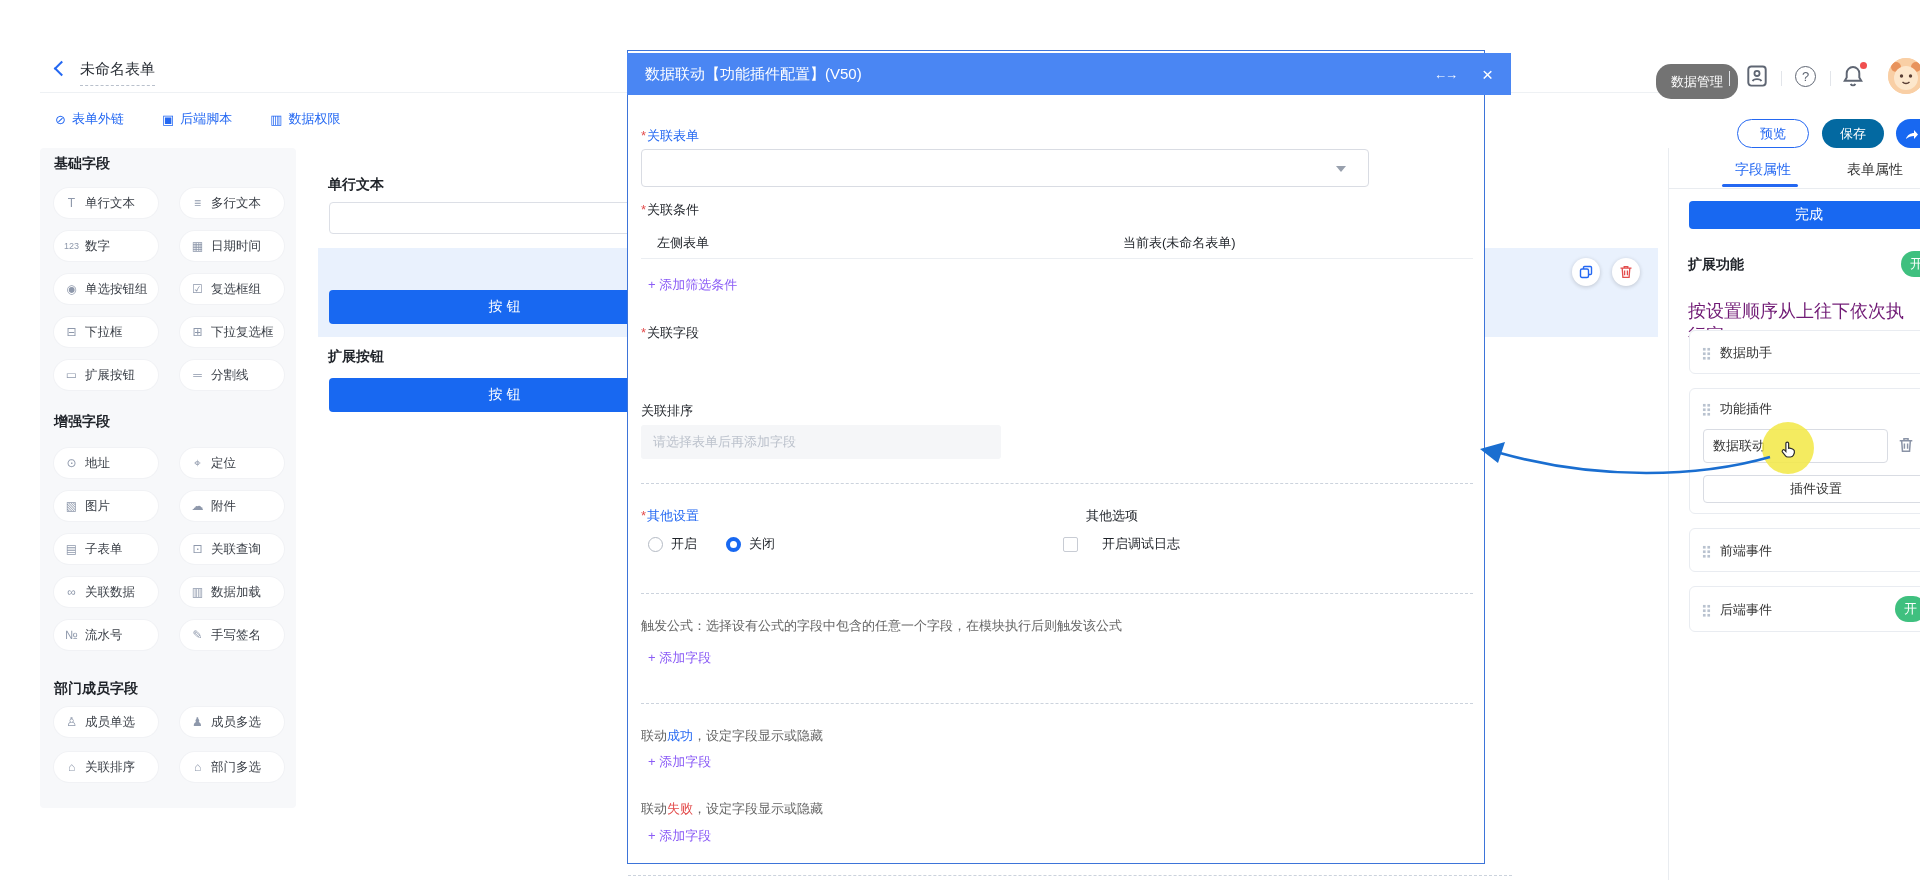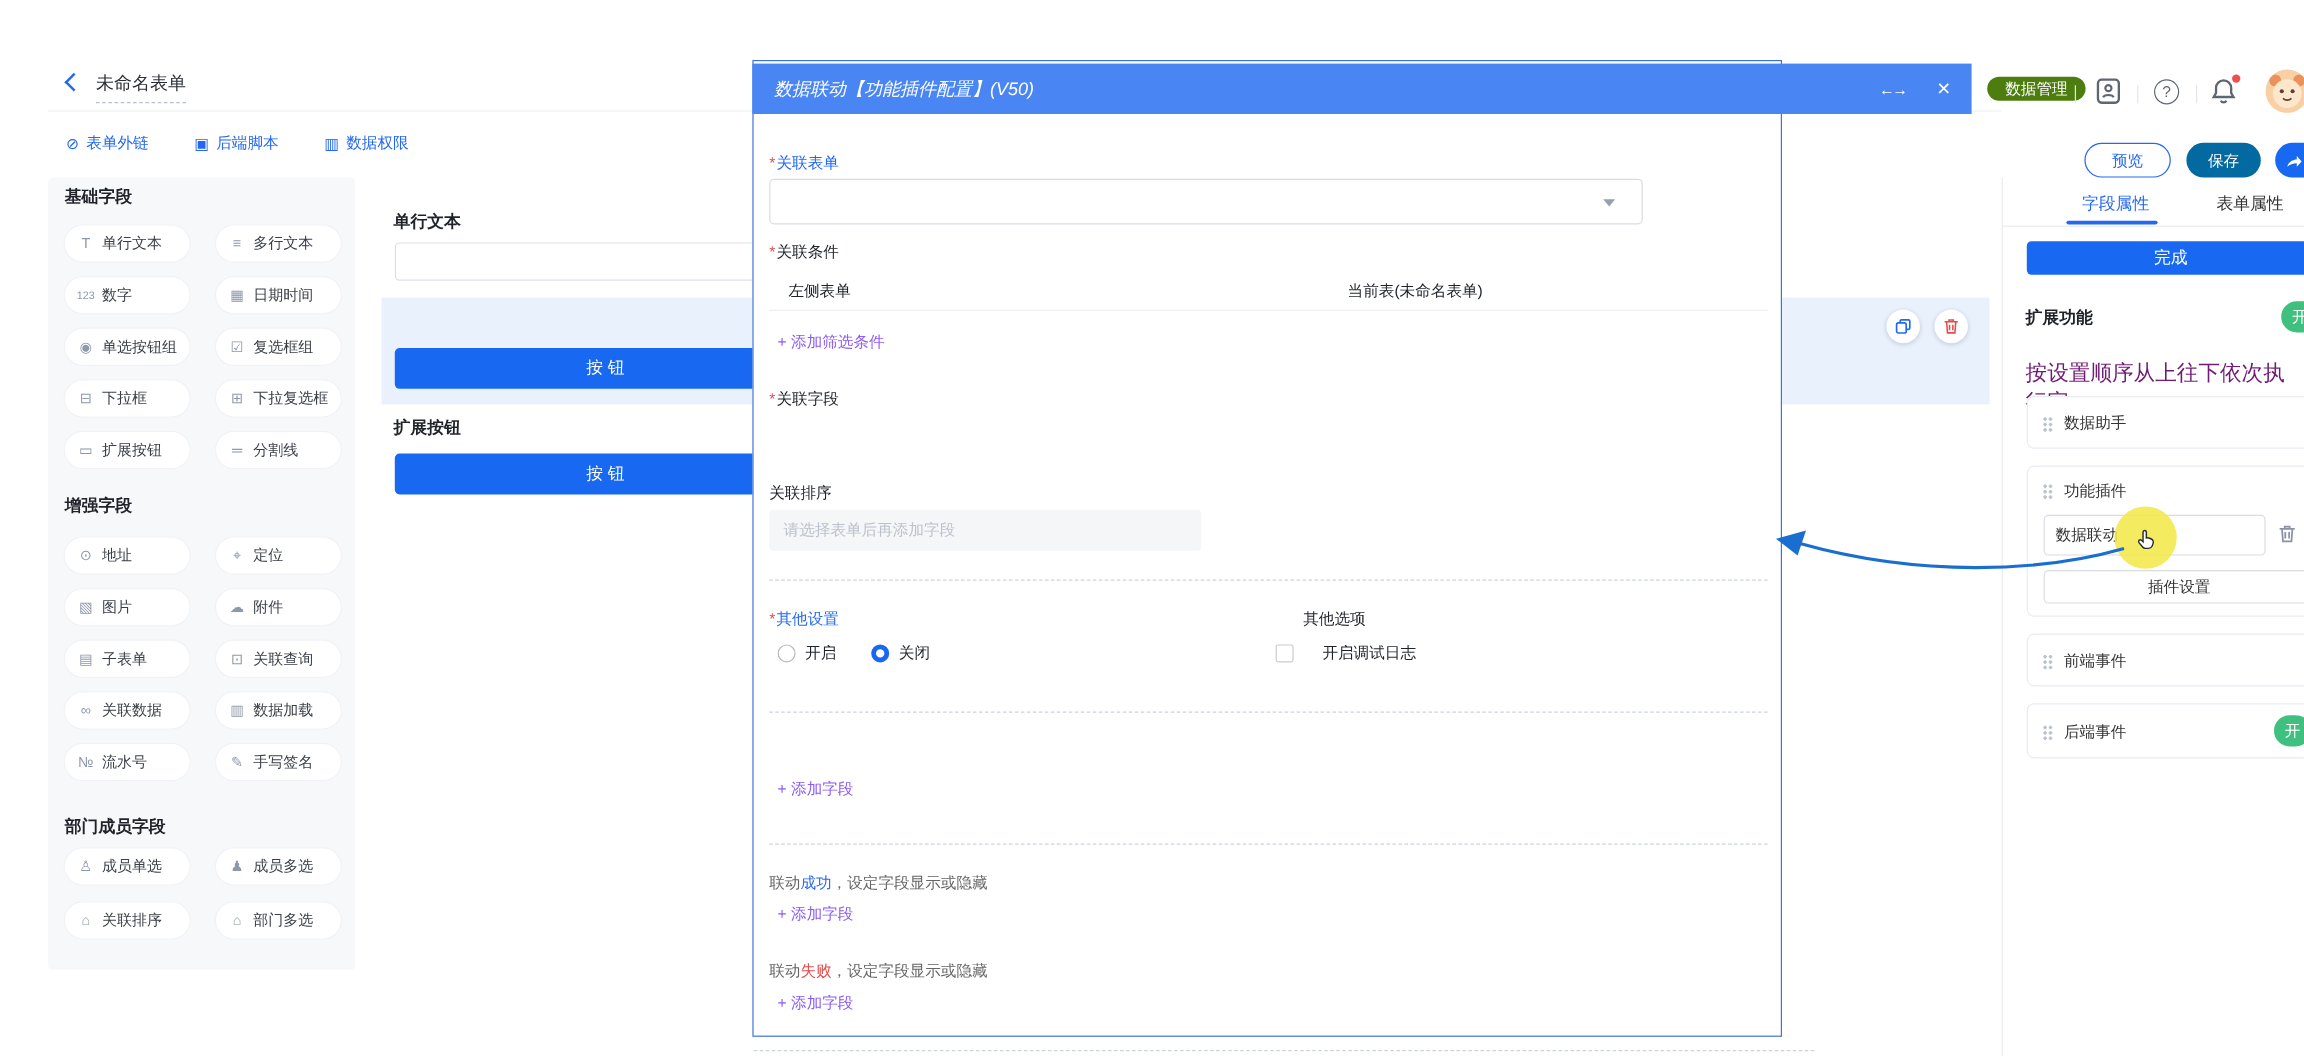--- a/index.html
+++ b/index.html
@@ -13,21 +13,21 @@
   
   .back-chevron { left:56px; top:63px; width:11px; height:11px; border-left:2.5px solid #2468f2; border-bottom:2.5px solid #2468f2; transform:rotate(45deg); cursor:pointer; }
   .form-title { left:80px; top:60px; font-size:15px; color:#2a2f36; padding-bottom:6px; border-bottom:1px dashed #b9c0cc; }
   .header-divider { left:40px; top:92px; width:1628px; height:1px; background:#eef1f4; }
   .toolbar { left:55px; top:110px; display:flex; gap:38px; align-items:center; }
   .toolbar-item { display:flex; align-items:center; gap:6px; color:#2468f2; font-size:13px; cursor:pointer; }
   .toolbar-item .tb-icon { font-size:13px; line-height:1; }
 
   
   .pill { display:flex; align-items:center; justify-content:center; border-radius:15px; font-size:13px; cursor:pointer; }
-  .data-manage { left:1656px; top:64px; width:82px; height:20px; background:#4d7c0f; color:#fff; }
+  .data-manage { left:1656px; top:64px; width:82px; height:35px; background:#737373; color:#fff; }
   .v-sep { width:1px; height:15px; background:#e2e5ea; top:71px; }
   .hd-ic { top:64px; width:24px; height:24px; color:#5f6673; cursor:pointer; }
   .help-circle { left:1795px; top:66px; width:21px; height:21px; border:1.4px solid #5f6673; border-radius:50%; color:#5f6673; display:flex; align-items:center; justify-content:center; font-size:13px; cursor:pointer; }
   .bell-dot { left:1860px; top:62px; width:7px; height:7px; background:#f04f4f; border-radius:50%; }
   .avatar { left:1888px; top:58px; width:36px; height:36px; border-radius:50%; overflow:hidden; background:#f9cfa5; cursor:pointer; }
   .btn-preview { left:1737px; top:119px; width:72px; height:29px; border:1px solid #2468f2; color:#2468f2; background:#fff; }
   .btn-save { left:1822px; top:119px; width:62px; height:29px; background:#0369a1; color:#fff; }
   .btn-publish { left:1896px; top:119px; width:44px; height:29px; background:#1868f1; border-radius:15px; display:flex; align-items:center; padding-left:8px; cursor:pointer; }
 
   
@@ -40,21 +40,21 @@
   
   .fld-label { font-size:14px; font-weight:bold; color:#1f2329; }
   .text-input { left:329px; top:202px; width:664px; height:32px; background:#fff; border:1px solid #dcdfe6; border-radius:4px; z-index:2; }
   .hl-block { left:318px; top:248px; width:1340px; height:89px; background:#e9f1fd; z-index:1; }
   .mini-circle { width:28px; height:28px; border-radius:50%; background:#fff; box-shadow:0 1px 4px rgba(0,0,0,.18); display:flex; align-items:center; justify-content:center; z-index:3; cursor:pointer; }
   .blue-btn { left:329px; width:351px; height:34px; background:#1868f1; color:#fff; font-size:14px; border-radius:4px; display:flex; align-items:center; justify-content:center; z-index:2; cursor:pointer; }
   .bottom-dash { left:628px; top:875px; width:884px; border-top:1px dashed #ccd3dd; z-index:2; }
 
   
   .modal-body { left:627px; top:50px; width:858px; height:814px; background:#fff; border:1.5px solid #3d74d9; z-index:20; }
-  .modal-header { left:627px; top:53px; width:1016px; height:42px; background:#4a86f3; z-index:21; display:flex; align-items:center; padding:0 18px;font-style:italic; }
+  .modal-header { left:627px; top:53px; width:884px; height:42px; background:#4a86f3; z-index:21; display:flex; align-items:center; padding:0 18px; }
   .modal-title { color:#fff; font-size:15px; flex:1; }
   .mh-expand { color:#fff; font-size:13px; letter-spacing:-2px; margin-right:26px; cursor:pointer; }
   .mh-close { color:#fff; font-size:19px; cursor:pointer; line-height:1; }
   .m-label { position:absolute; font-size:13px; color:#1f2329; }
   .m-label.blue { color:#2468f2; }
   .req { color:#e34d4d; margin-right:1px; }
   .m-select { position:absolute; left:13px; top:98px; width:728px; height:38px; border:1px solid #d9dce3; border-radius:4px; background:#fff; cursor:pointer; }
   .caret { position:absolute; right:22px; top:16px; width:0; height:0; border-left:5px solid transparent; border-right:5px solid transparent; border-top:6px solid #98a0ad; }
   .m-div { position:absolute; left:13px; width:832px; border-top:1px solid #ebeef2; }
   .m-dash { position:absolute; left:13px; width:832px; border-top:1px dashed #ccd3dd; }
@@ -301,20 +301,21 @@
     <div class="abs" style="left:98px;top:484px;display:flex;align-items:center;gap:8px">
       <span class="radio on"></span>
       <span class="m-label" style="position:static">关闭</span>
     </div>
     <div class="abs" style="left:435px;top:484px;display:flex;align-items:center;gap:24px">
       <span class="m-check"></span>
       <span class="m-label" style="position:static">开启调试日志</span>
     </div>
 
     <div class="m-dash" style="top:542px"></div>
+    <span class="gray-tip" style="left:13px;top:566px">触发公式：选择设有公式的字段中包含的任意一个字段，在模块执行后则触发该公式</span>
     <span class="m-link" style="left:20px;top:598px">+ 添加字段</span>
 
     <div class="m-dash" style="top:652px"></div>
     <span class="gray-tip" style="left:13px;top:676px"><span>联动</span><span style="color:#2468f2">成功</span><span>，设定字段显示或隐藏</span></span>
     <span class="m-link" style="left:20px;top:702px">+ 添加字段</span>
 
     <span class="gray-tip" style="left:13px;top:749px"><span>联动</span><span style="color:#e34d4d">失败</span><span>，设定字段显示或隐藏</span></span>
     <span class="m-link" style="left:20px;top:776px">+ 添加字段</span>
   </div>
 

